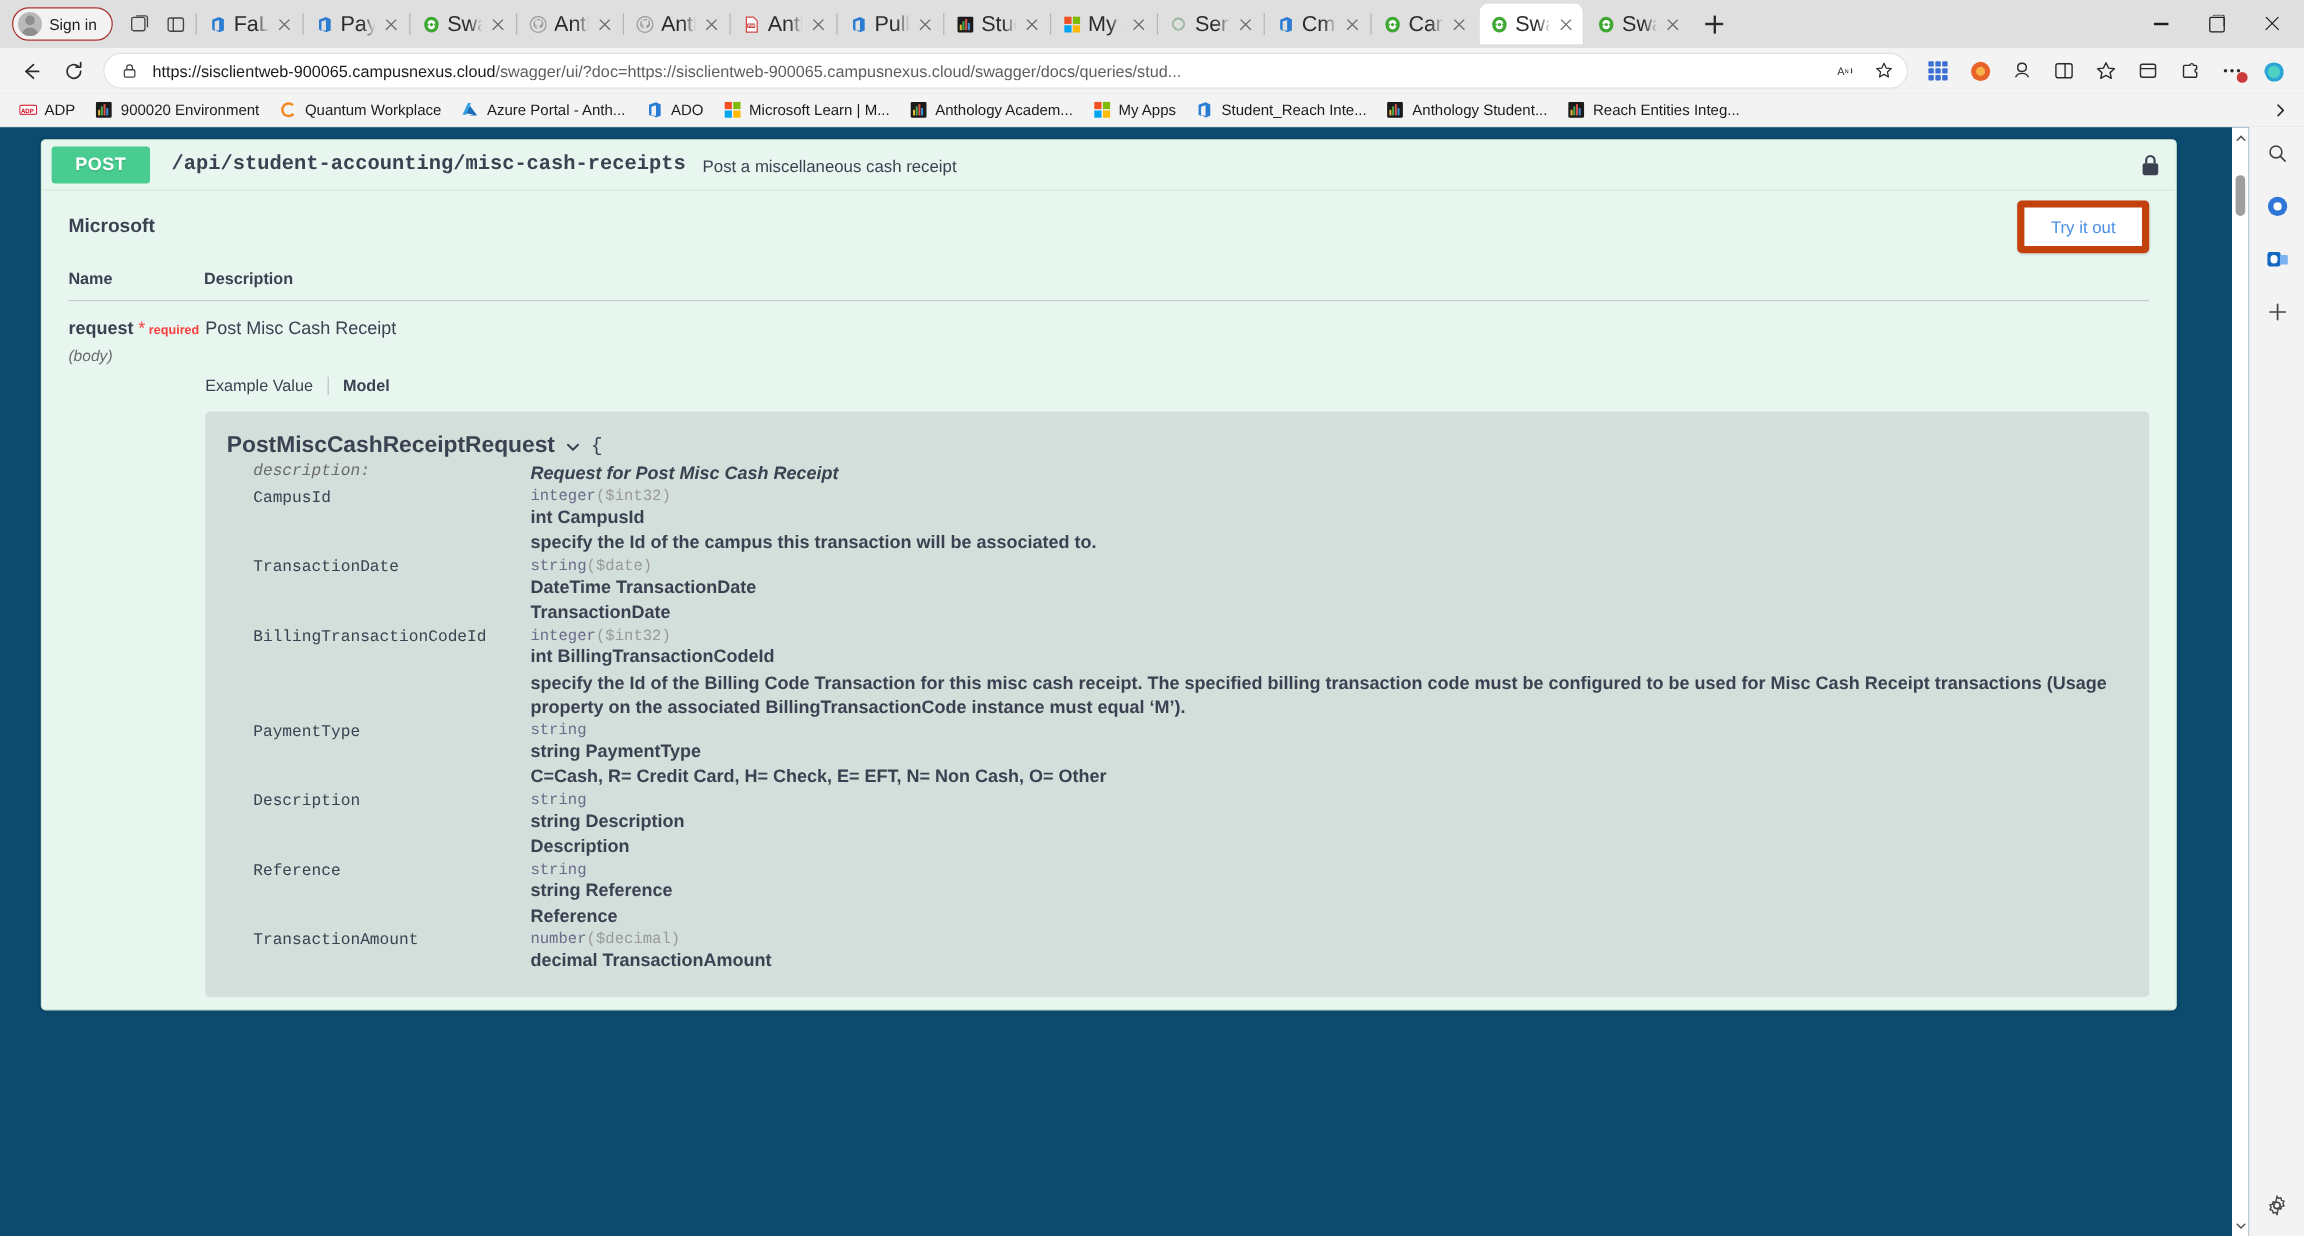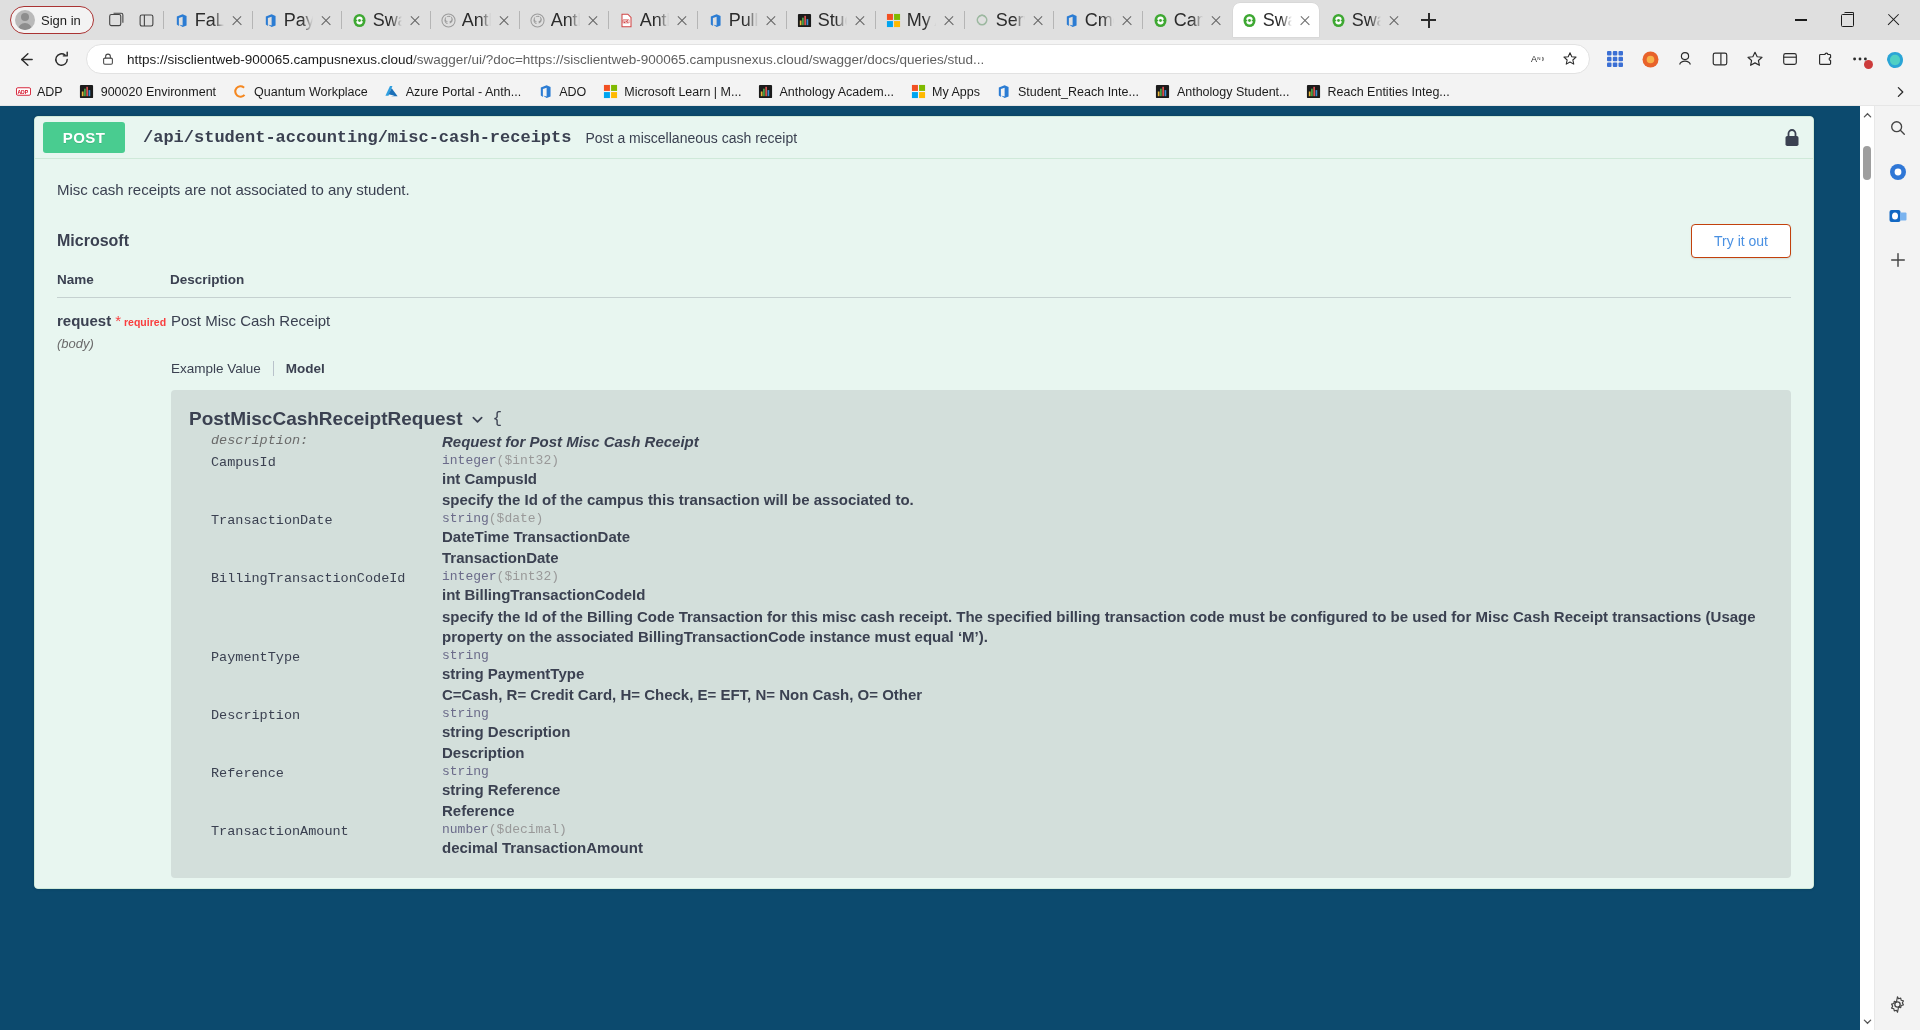--- a/index.html
+++ b/index.html
@@ -173,21 +173,21 @@
   .opblock-body { background: #e8f6f0; padding: 0; }
   .op-note { font-size: 15px; color: #3b4151; padding: 22px 22px 18px 22px; }
 
   .params-head {
     display: flex; align-items: center; justify-content: space-between;
     padding: 8px 22px 14px 22px;
   }
   .params-title { font-size: 16px; font-weight: 700; color: #3b4151; }
   .btn-tryout {
     font-size: 14px; color: #4990e2; background: #fff;
-    border: 1px solid #c2410c; border-radius: 4px; padding: 8px 22px;
+    border: 6px solid #c2410c; border-radius: 4px; padding: 8px 22px;
     box-shadow: 0 1px 2px rgba(0,0,0,.10); font-family: "Liberation Sans", sans-serif; text-align: center;
   }
 
   .params-table { padding: 0 22px 10px 22px; }
   .params-thead {
     display: flex; padding: 0 0 10px 0;
     border-bottom: 1px solid rgba(59,65,81,.2);
     font-size: 13.5px; font-weight: 700; color: #3b4151;
   }
   .th-name { flex: 0 0 113px; }
@@ -683,21 +683,20 @@
             <span class="op-lock">
               <svg width="18" height="20" viewBox="0 0 18 20">
                   <rect x="2.5" y="8" width="13" height="10" rx="1.8" fill="#3b4151"></rect>
                   <path d="M5.5 8V5.5a3.5 3.5 0 017 0V8" fill="none" stroke="#3b4151" stroke-width="1.8"></path>
                 </svg>
             </span>
           </div>
 
           <div class="opblock-body">
 
-            <div class="op-note">Misc cash receipts are not associated to any student.</div>
 
             <div class="params-head">
               <span class="params-title">Microsoft</span>
               <button class="btn-tryout">Try it out</button>
             </div>
 
             <div class="params-table">
               <div class="params-thead">
                 <span class="th-name">Name</span>
                 <span class="th-desc">Description</span>

